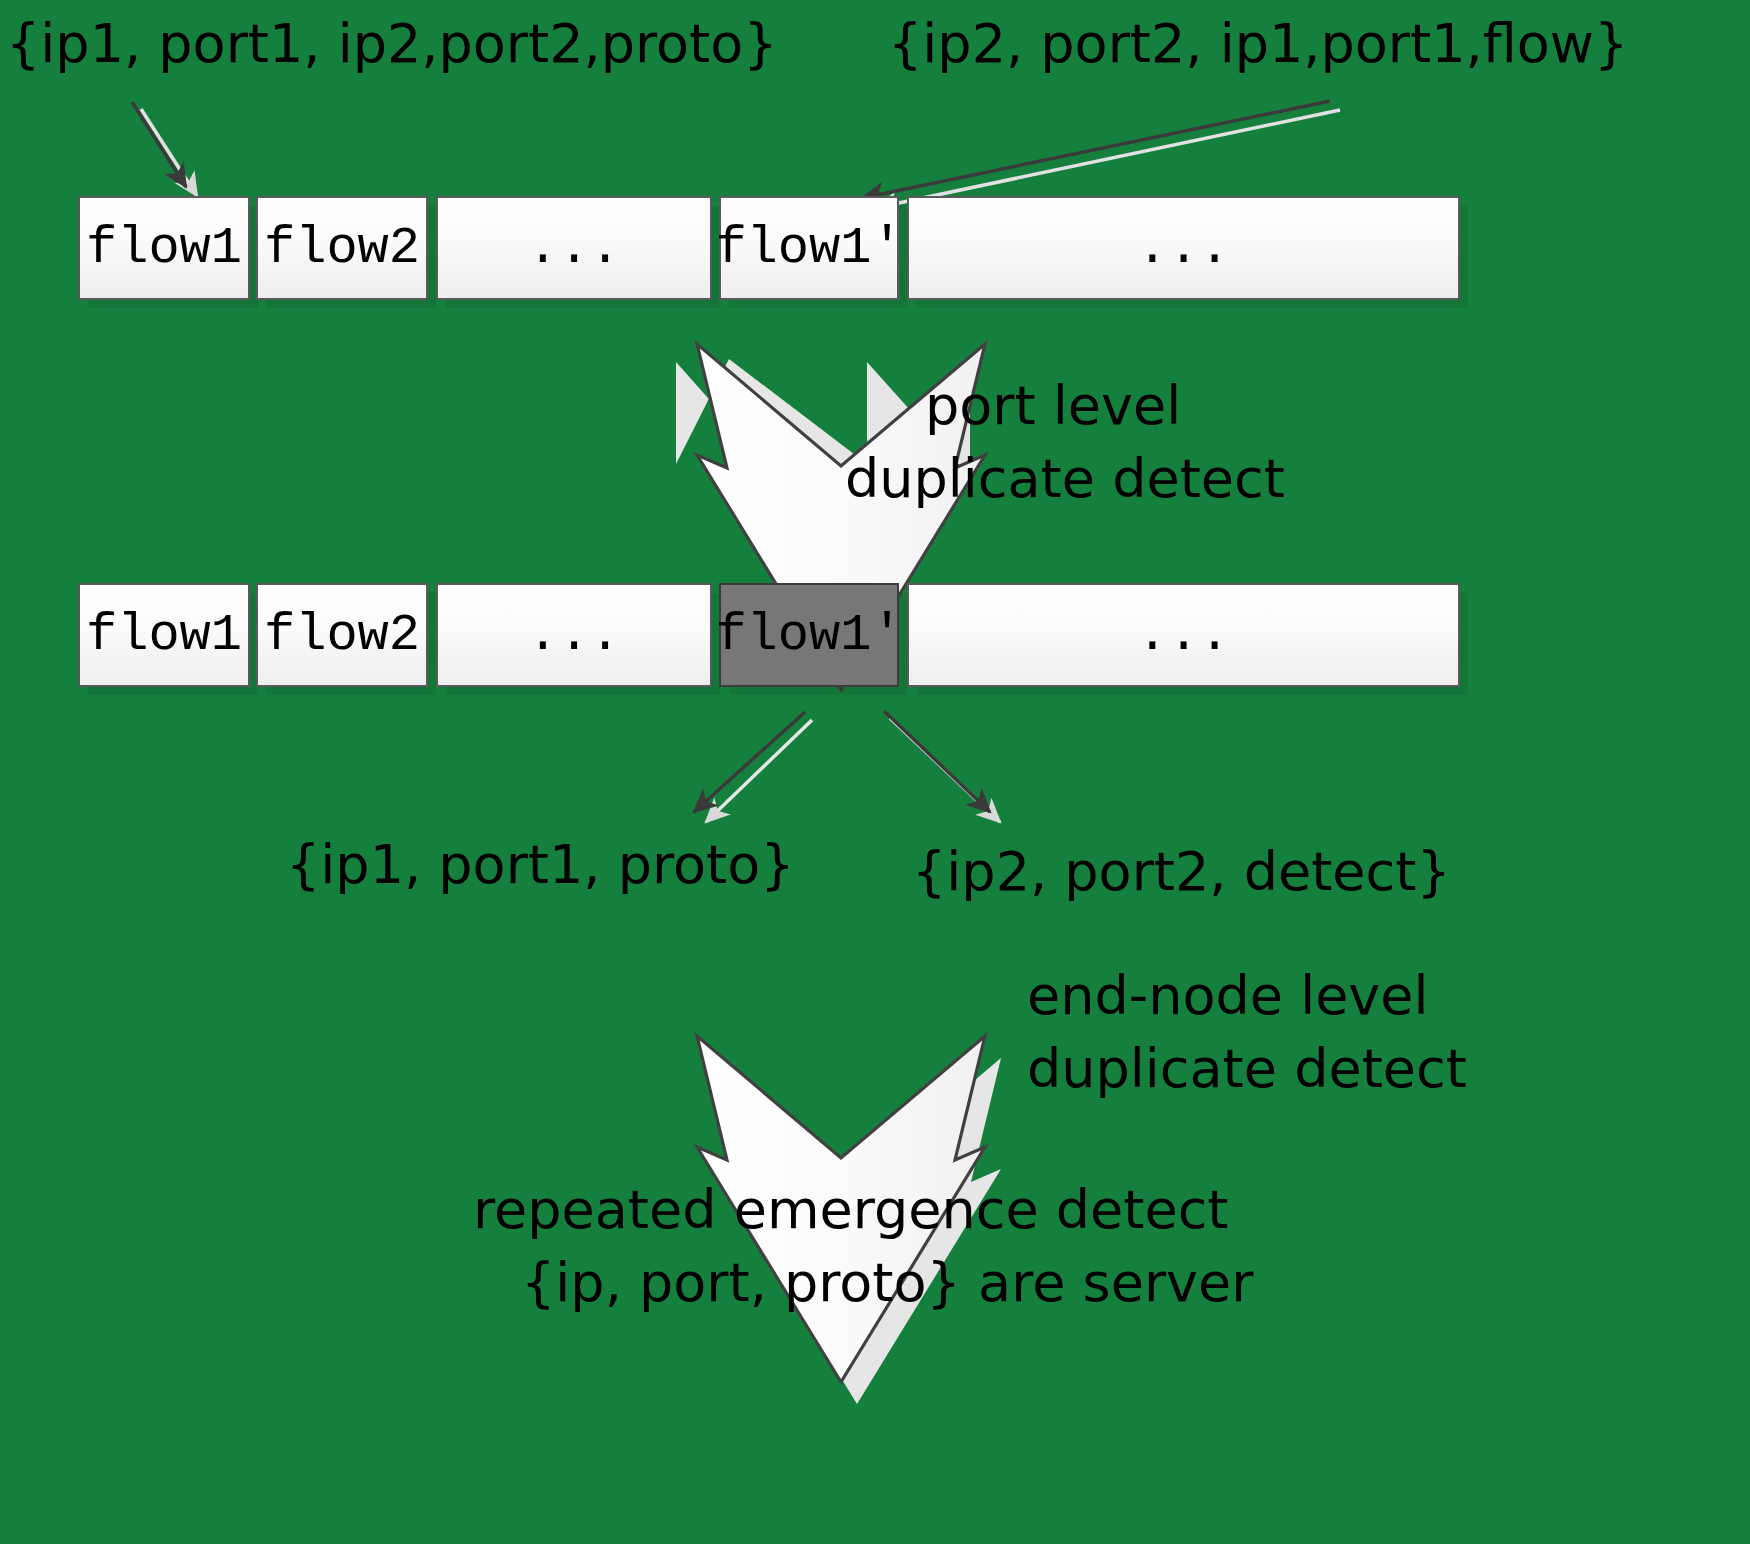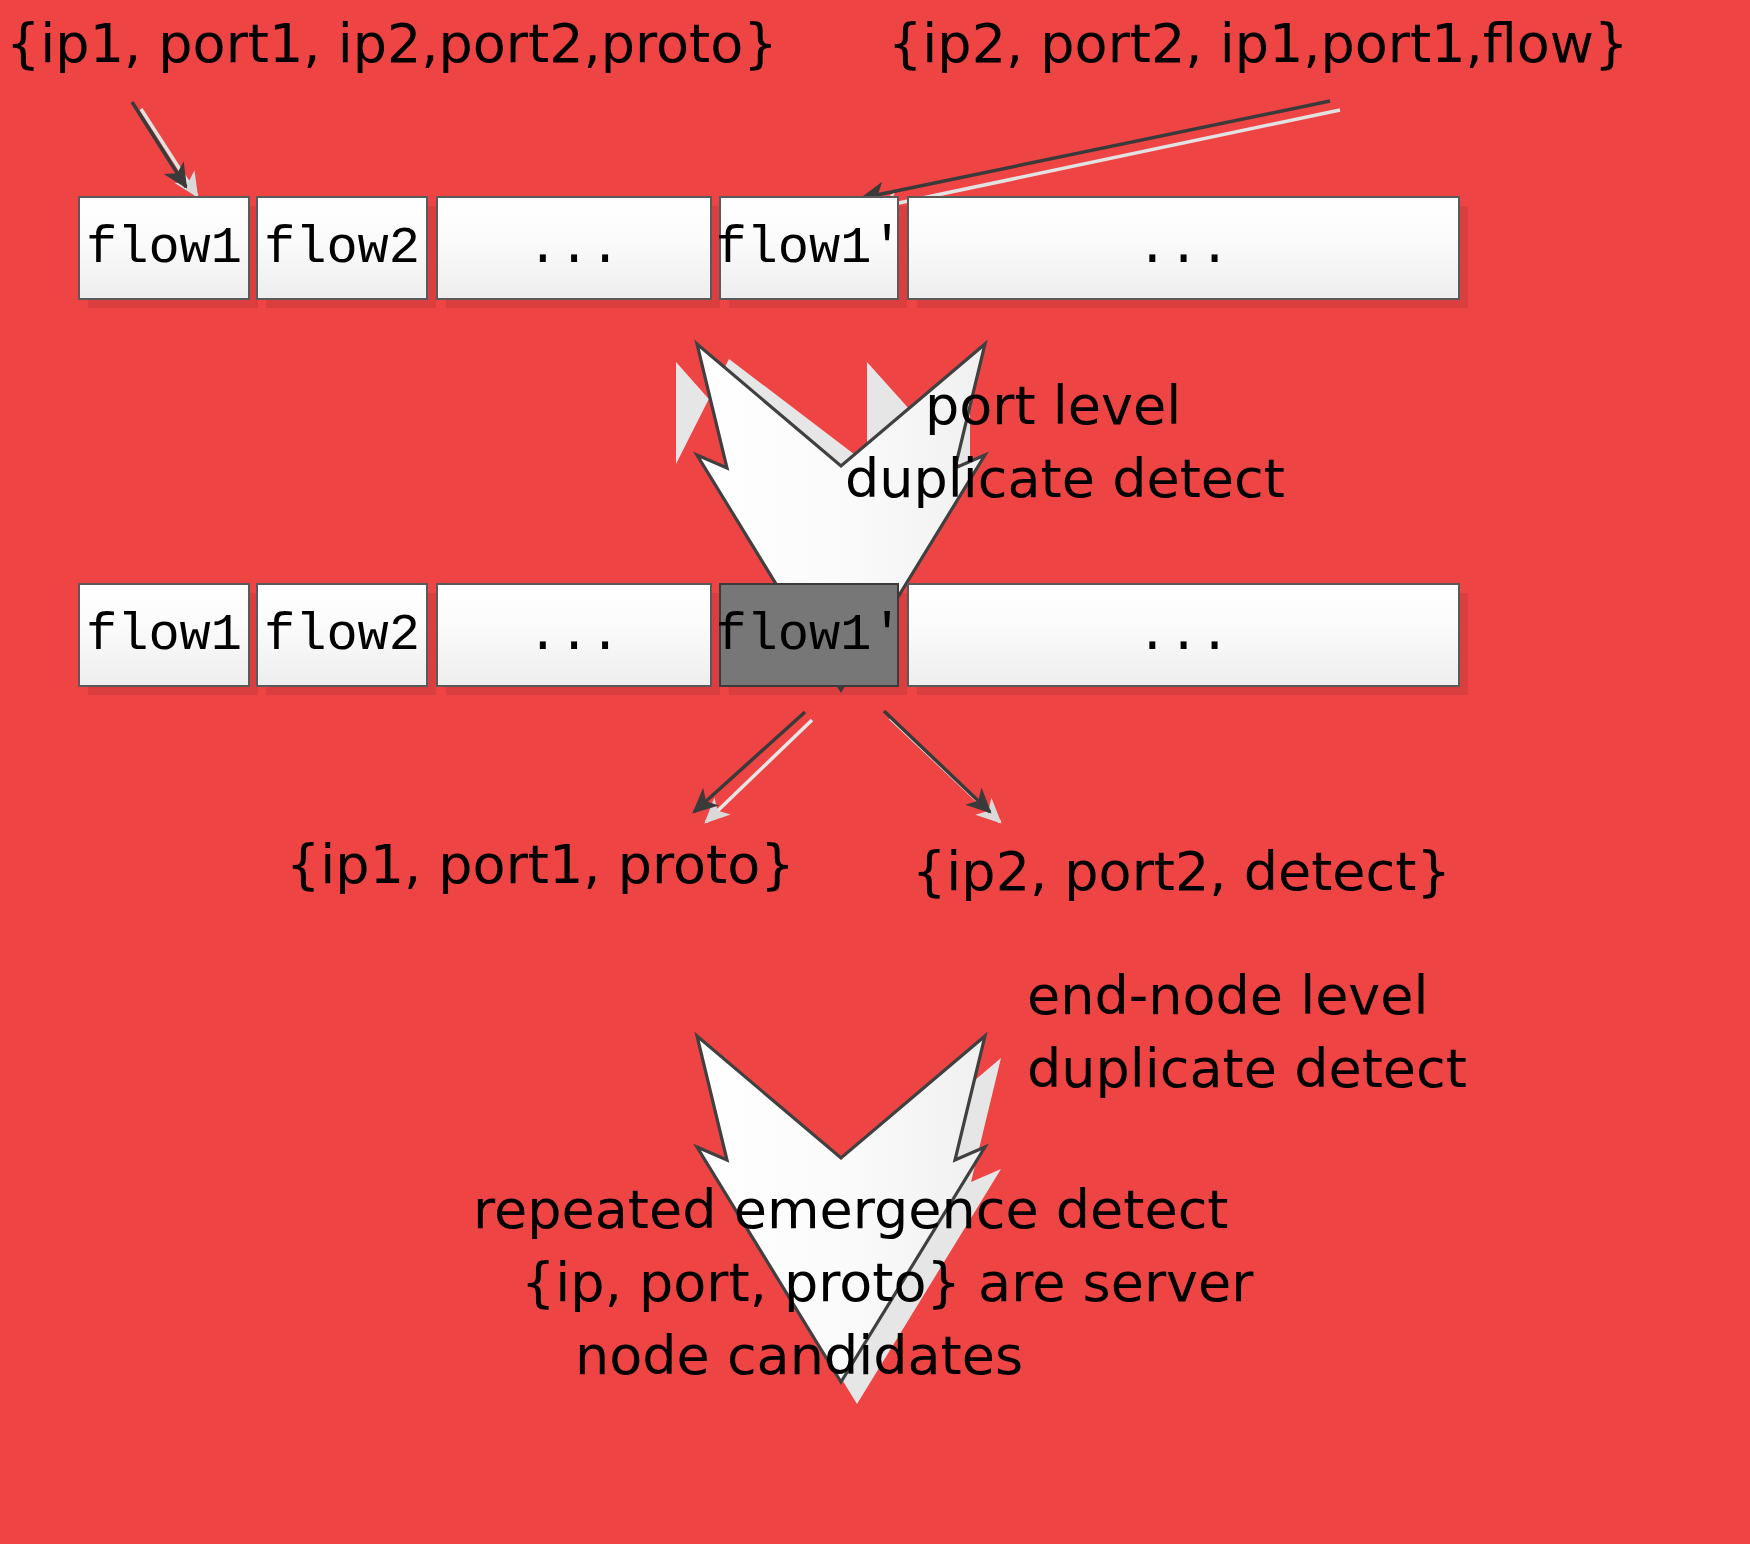--- a/index.html
+++ b/index.html
@@ -7,21 +7,21 @@
     padding: 0;
     background: #ffffff;
   }
   body {
     font-family: "DejaVu Sans", sans-serif;
   }
   #canvas {
     position: relative;
     width: 1750px;
     height: 1544px;
-    background: #ef4444;
+    background: #15803d;
     overflow: hidden;
   }
   .txt {
     position: absolute;
     color: #000000;
     font-family: "DejaVu Sans", sans-serif;
     white-space: nowrap;
     line-height: 1.18;
   }
   
@@ -150,15 +150,14 @@
   </div>
 
   <div class="txt" style="left:286px; top:833px; font-size:54px;">{ip1, port1, proto}</div>
   <div class="txt" style="left:912px; top:840px; font-size:54px;">{ip2, port2, detect}</div>
 
   <div class="txt" style="left:1027px; top:964px; font-size:54px;">end-node level</div>
   <div class="txt" style="left:1027px; top:1037px; font-size:54px;">duplicate detect</div>
 
   <div class="txt" style="left:473px; top:1178px; font-size:54px;">repeated emergence detect</div>
   <div class="txt" style="left:484px; top:1251px; font-size:54px;margin-left:37px;">{ip, port, proto} are server</div>
-  <div class="txt" style="left:575px; top:1324px; font-size:54px;">node candidates</div>
 
 </div>
 
 </body></html>

